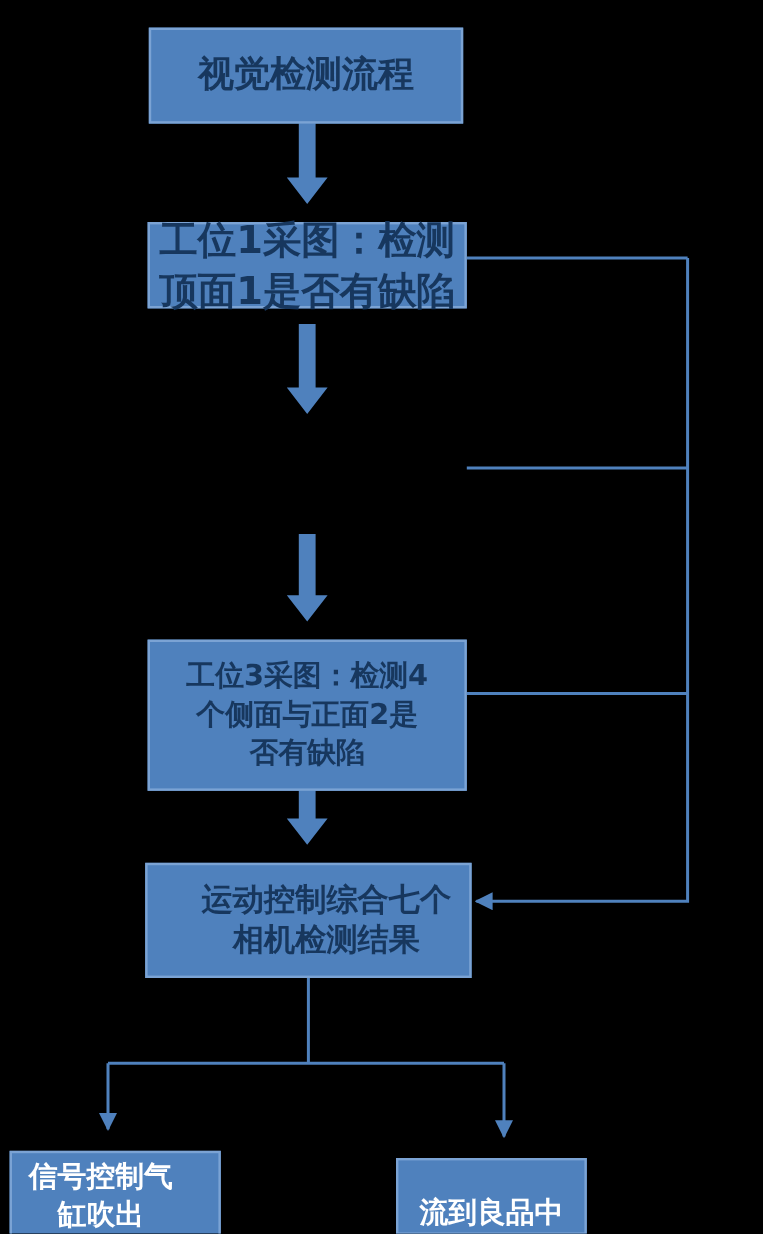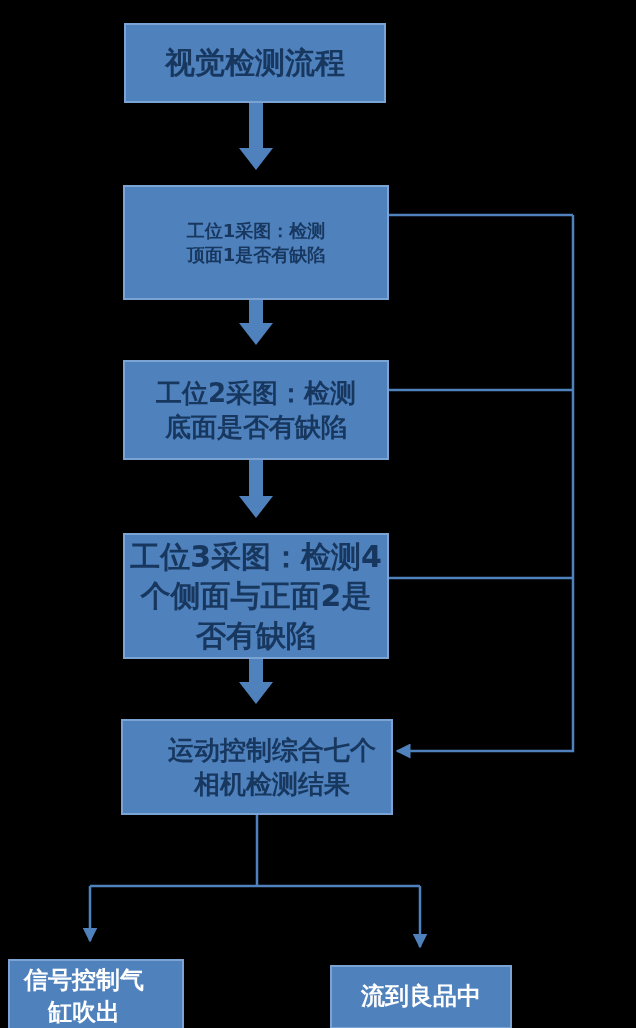--- a/index.html
+++ b/index.html
@@ -38,29 +38,29 @@
     align-items: center;
     justify-content: center;
     text-align: center;
     color: var(--text-dark);
     font-weight: bold;
     white-space: pre-line;
     line-height: 1.32;
     margin-top: 15px;
   }
   .n-title  { left: 124px; top: 8px;   width: 262px; height: 80px;  font-size: 30px; }
-  .n-st1    { left: 123px; top: 170px; width: 266px; height: 115px; font-size: 18px; }
+  .n-st1    { left: 123px; top: 170px; width: 266px; height: 72px; font-size: 32px; }
   .n-st2    { left: 123px; top: 345px; width: 266px; height: 100px; font-size: 26px; }
-  .n-st3    { left: 123px; top: 518px; width: 266px; height: 126px; font-size: 30px; }
+  .n-st3    { left: 123px; top: 518px; width: 266px; height: 126px; font-size: 24px; }
   .n-motion { left: 121px; top: 704px; width: 272px; height: 96px;  font-size: 26px; padding-left: 30px; }
   .n-reject { left: 8px;   top: 944px; width: 176px; height: 76px;  font-size: 24px;
               color: var(--text-light); justify-content: flex-start; text-align: center;
               padding-left: 14px; }
-  .n-pass   { left: 330px; top: 950px; width: 182px; height: 64px;  font-size: 24px;
-              color: var(--text-light); }
+  .n-pass   { left: 330px; top: 950px; width: 159px; height: 64px;  font-size: 24px;
+              color: var(--text-light); align-items: flex-end; }
 </style>
 </head>
 <body>
 
 <div class="canvas">
 
   <svg class="connector-layer" width="636" height="1028" viewBox="0 0 636 1028" aria-hidden="true">
     <defs>
       <marker id="ah" viewBox="0 0 10 10" refX="9" refY="5" markerWidth="6" markerHeight="6" orient="auto-start-reverse">
         <path d="M0,0 L10,5 L0,10 z" class="arrowhead"></path>
@@ -85,24 +85,20 @@
 
   <div class="node n-title">
     <span>视觉检测流程</span>
   </div>
 
   <div class="node n-st1">
     <span>工位1采图：检测
 顶面1是否有缺陷</span>
   </div>
 
-  <div class="node n-st2">
-    <span>工位2采图：检测
-底面是否有缺陷</span>
-  </div>
 
   <div class="node n-st3">
     <span>工位3采图：检测4
 个侧面与正面2是
 否有缺陷</span>
   </div>
 
   <div class="node n-motion">
     <span>运动控制综合七个
 相机检测结果</span>

